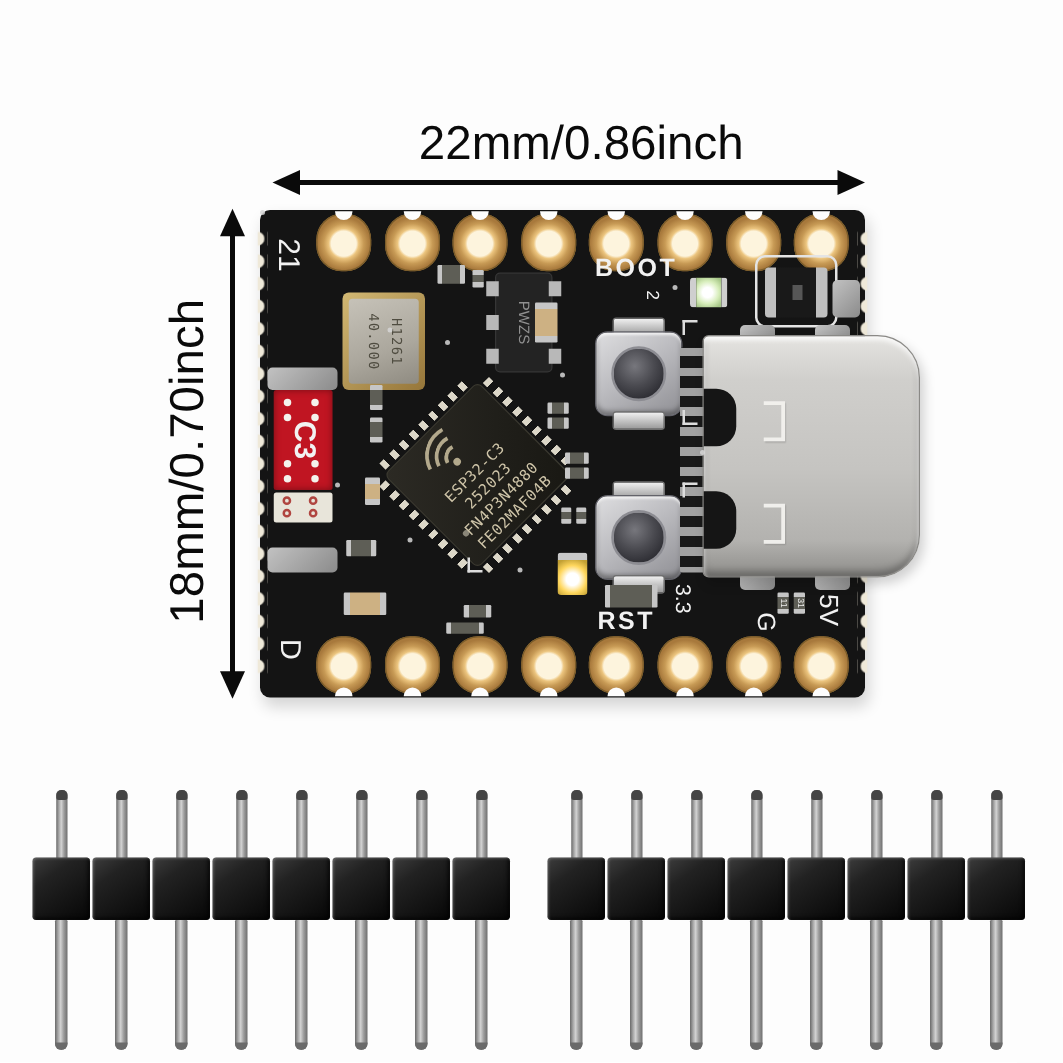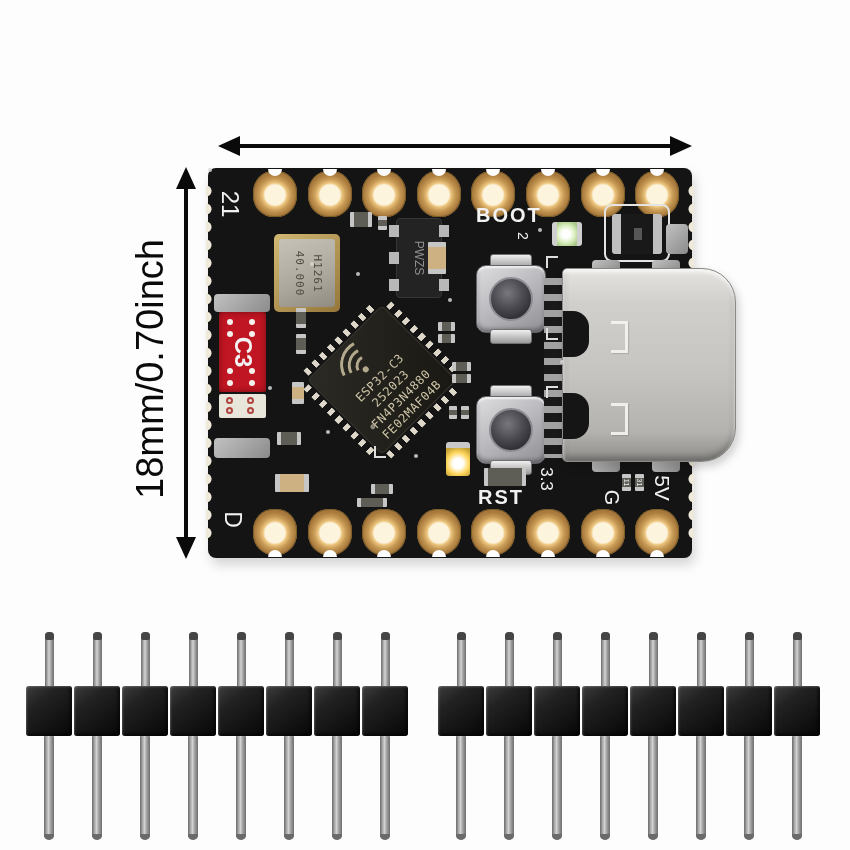--- a/index.html
+++ b/index.html
@@ -83,20 +83,21 @@
             background:linear-gradient(90deg,#696969 0,#a8a8a8 25%,#d2d2d2 45%,#9c9c9c 70%,#6e6e6e 100%);}
   .hpin-bot::after{content:"";position:absolute;bottom:0;left:0;right:0;height:6px;background:#6a6a6a;border-radius:0 0 5px 5px;}
   .dotw{position:absolute;width:6px;height:6px;border-radius:50%;background:#f4f2ec;}
   .dotr{position:absolute;width:7px;height:7px;border-radius:50%;border:2px solid #b04540;box-sizing:border-box;background:#e8e5da;}
 </style>
 </head>
 <body>
 
 <div id="canvas">
 
+  <div class="dim-text" style="left:300px;top:94px;width:330px;">22mm/0.86inch</div>
   <div class="dline" style="left:238px;top:144px;width:434px;height:4px;"></div>
   <div class="tri" style="left:218px;top:136px;border-top:10px solid transparent;border-bottom:10px solid transparent;border-right:22px solid #0a0a0a;"></div>
   <div class="tri" style="left:670px;top:136px;border-top:10px solid transparent;border-bottom:10px solid transparent;border-left:22px solid #0a0a0a;"></div>
 
   <div class="dim-text" style="left:-15px;top:348px;width:330px;height:42px;transform:rotate(-90deg);">18mm/0.70inch</div>
   <div class="dline" style="left:184px;top:186px;width:4px;height:354px;"></div>
   <div class="tri" style="left:176px;top:167px;border-left:10px solid transparent;border-right:10px solid transparent;border-bottom:22px solid #0a0a0a;"></div>
   <div class="tri" style="left:176px;top:537px;border-left:10px solid transparent;border-right:10px solid transparent;border-top:22px solid #0a0a0a;"></div>
 
   <div id="board">

